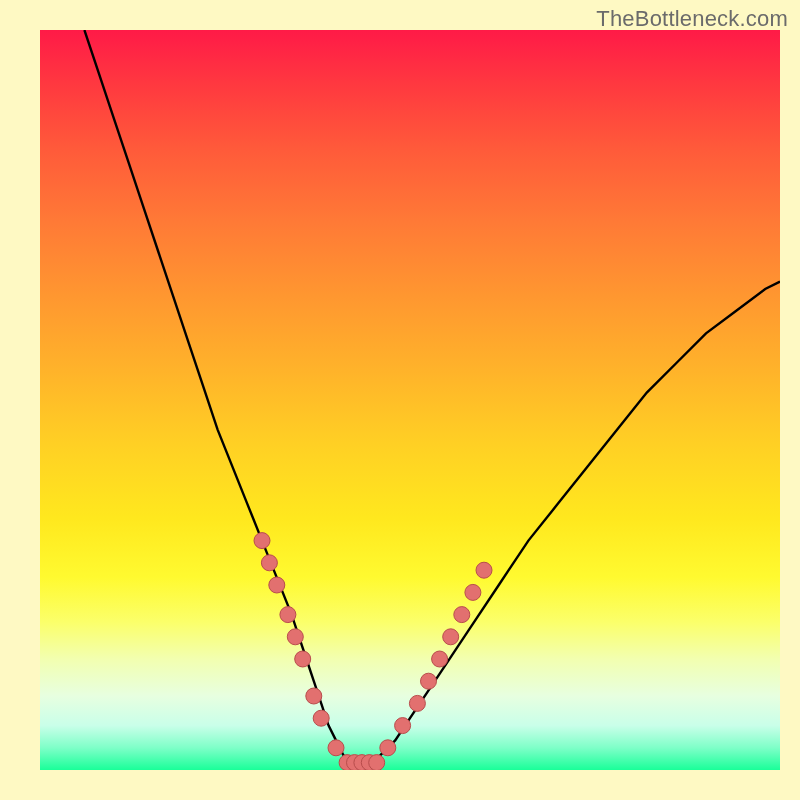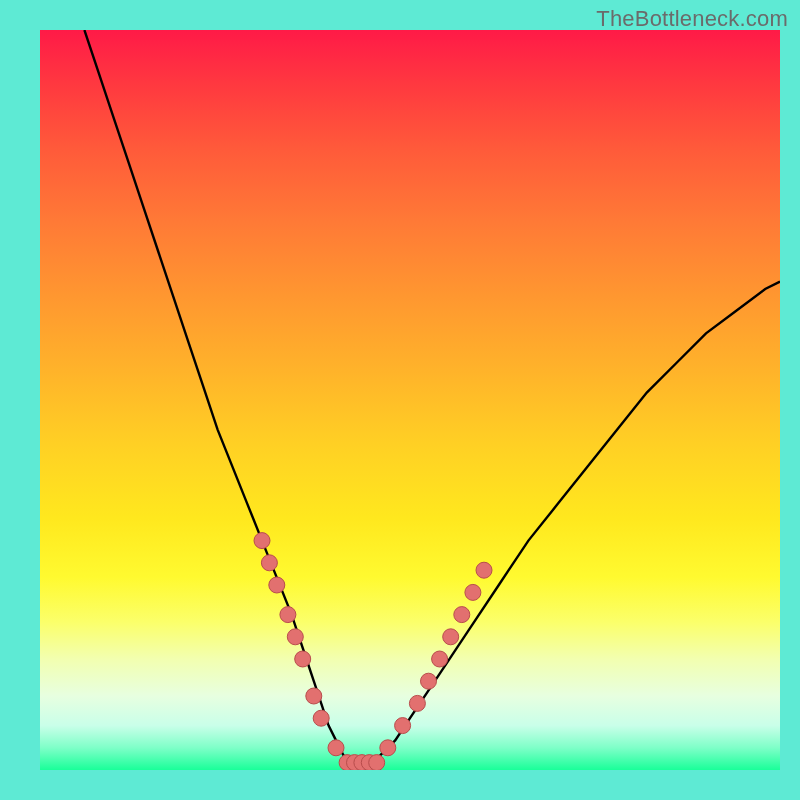--- a/index.html
+++ b/index.html
@@ -10,21 +10,21 @@
     background: #000;
     overflow: hidden;
     font-family: Arial, Helvetica, sans-serif;
   }
   .frame {
     position: absolute;
     left: 0;
     top: 0;
     width: 800px;
     height: 800px;
-    background: #5eead4;
+    background: #fef9c3;
   }
   .plot {
     position: absolute;
     left: 40px;
     top: 30px;
     width: 740px;
     height: 740px;
     background: linear-gradient(to bottom,
       #ff1a47 0%,
       #ff3b3f 8%,

